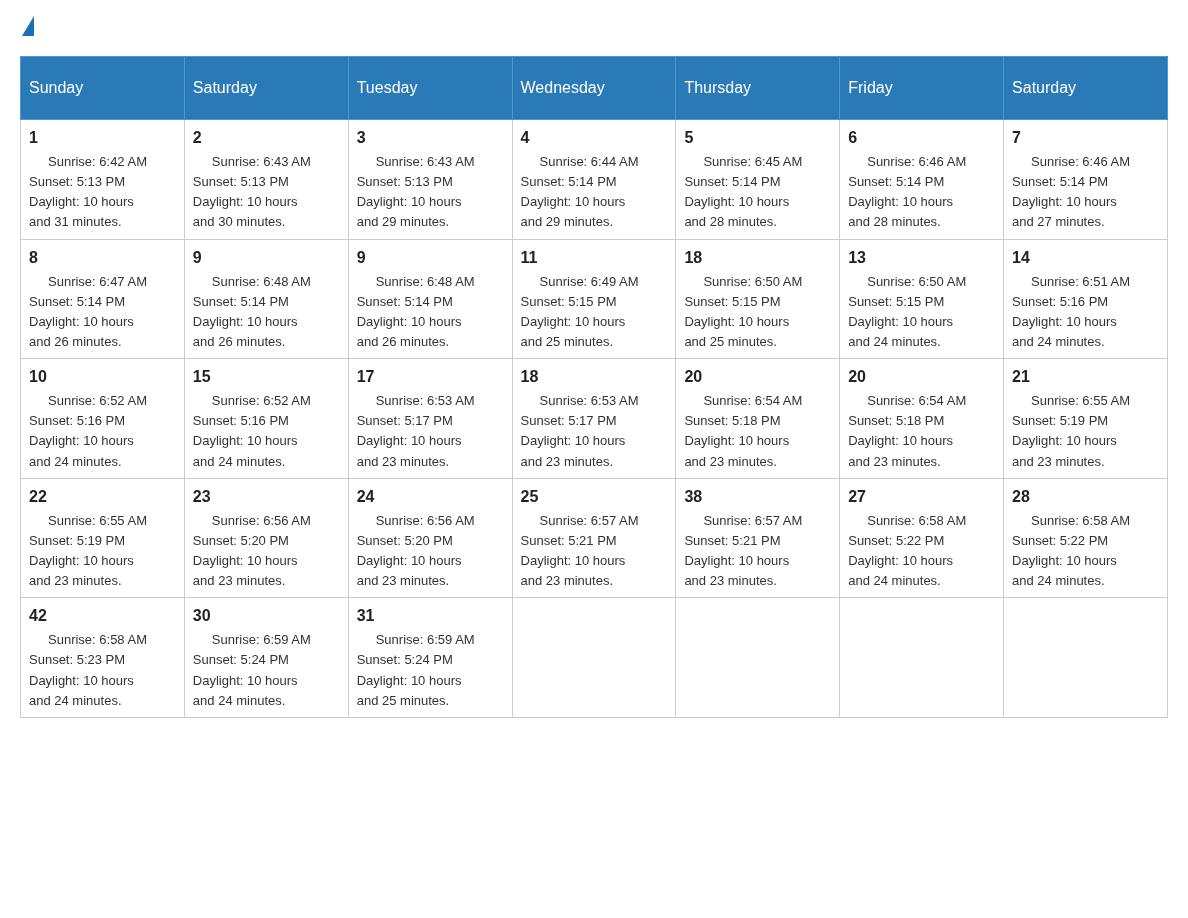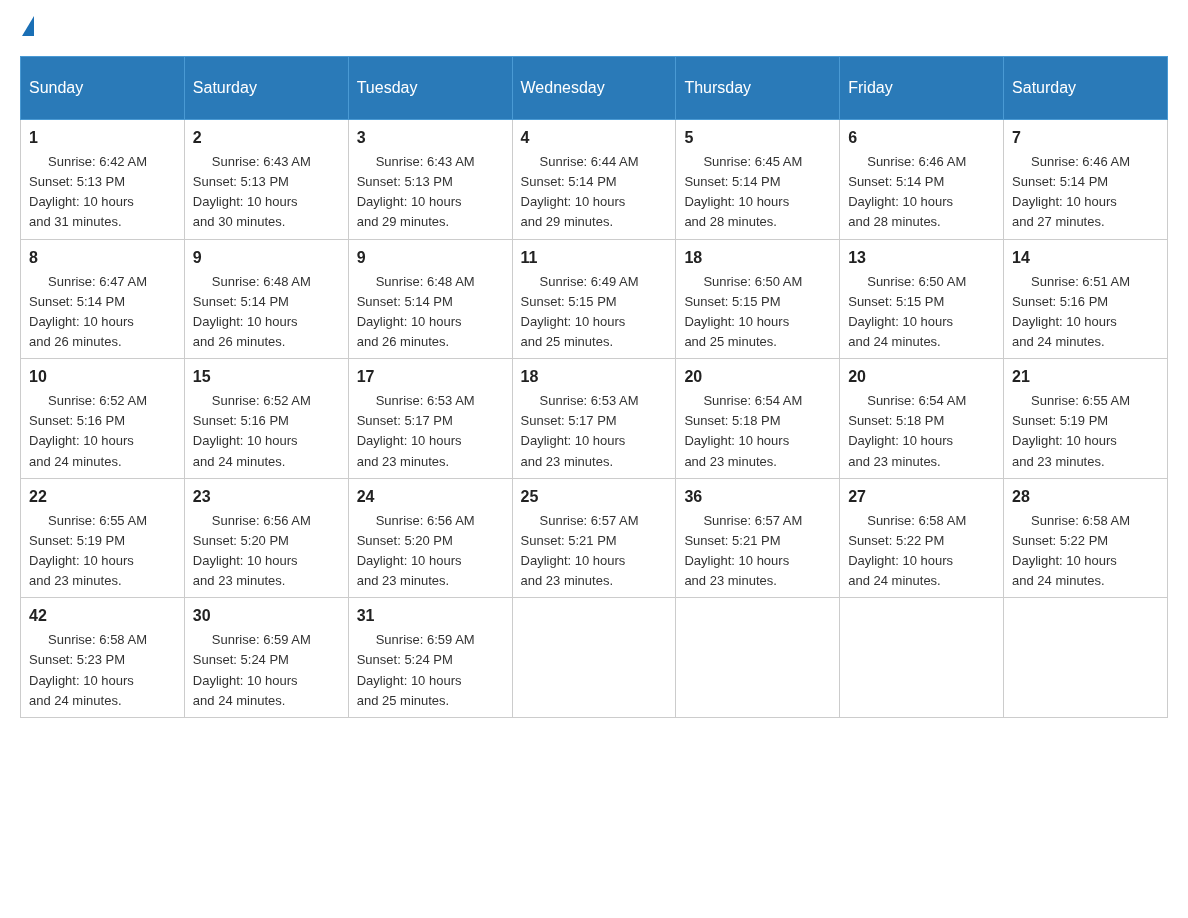--- a/index.html
+++ b/index.html
@@ -229,21 +229,21 @@
       </td>
         <td>
         <span class="day-number">24</span>
         <span class="day-info">Sunrise: 6:56 AM<br>Sunset: 5:20 PM<br>Daylight: 10 hours<br>and 23 minutes.</span>
       </td>
         <td>
         <span class="day-number">25</span>
         <span class="day-info">Sunrise: 6:57 AM<br>Sunset: 5:21 PM<br>Daylight: 10 hours<br>and 23 minutes.</span>
       </td>
         <td>
-        <span class="day-number">36</span>
+        <span class="day-number">38</span>
         <span class="day-info">Sunrise: 6:57 AM<br>Sunset: 5:21 PM<br>Daylight: 10 hours<br>and 23 minutes.</span>
       </td>
         <td>
         <span class="day-number">27</span>
         <span class="day-info">Sunrise: 6:58 AM<br>Sunset: 5:22 PM<br>Daylight: 10 hours<br>and 24 minutes.</span>
       </td>
         <td>
         <span class="day-number">28</span>
         <span class="day-info">Sunrise: 6:58 AM<br>Sunset: 5:22 PM<br>Daylight: 10 hours<br>and 24 minutes.</span>
       </td>

